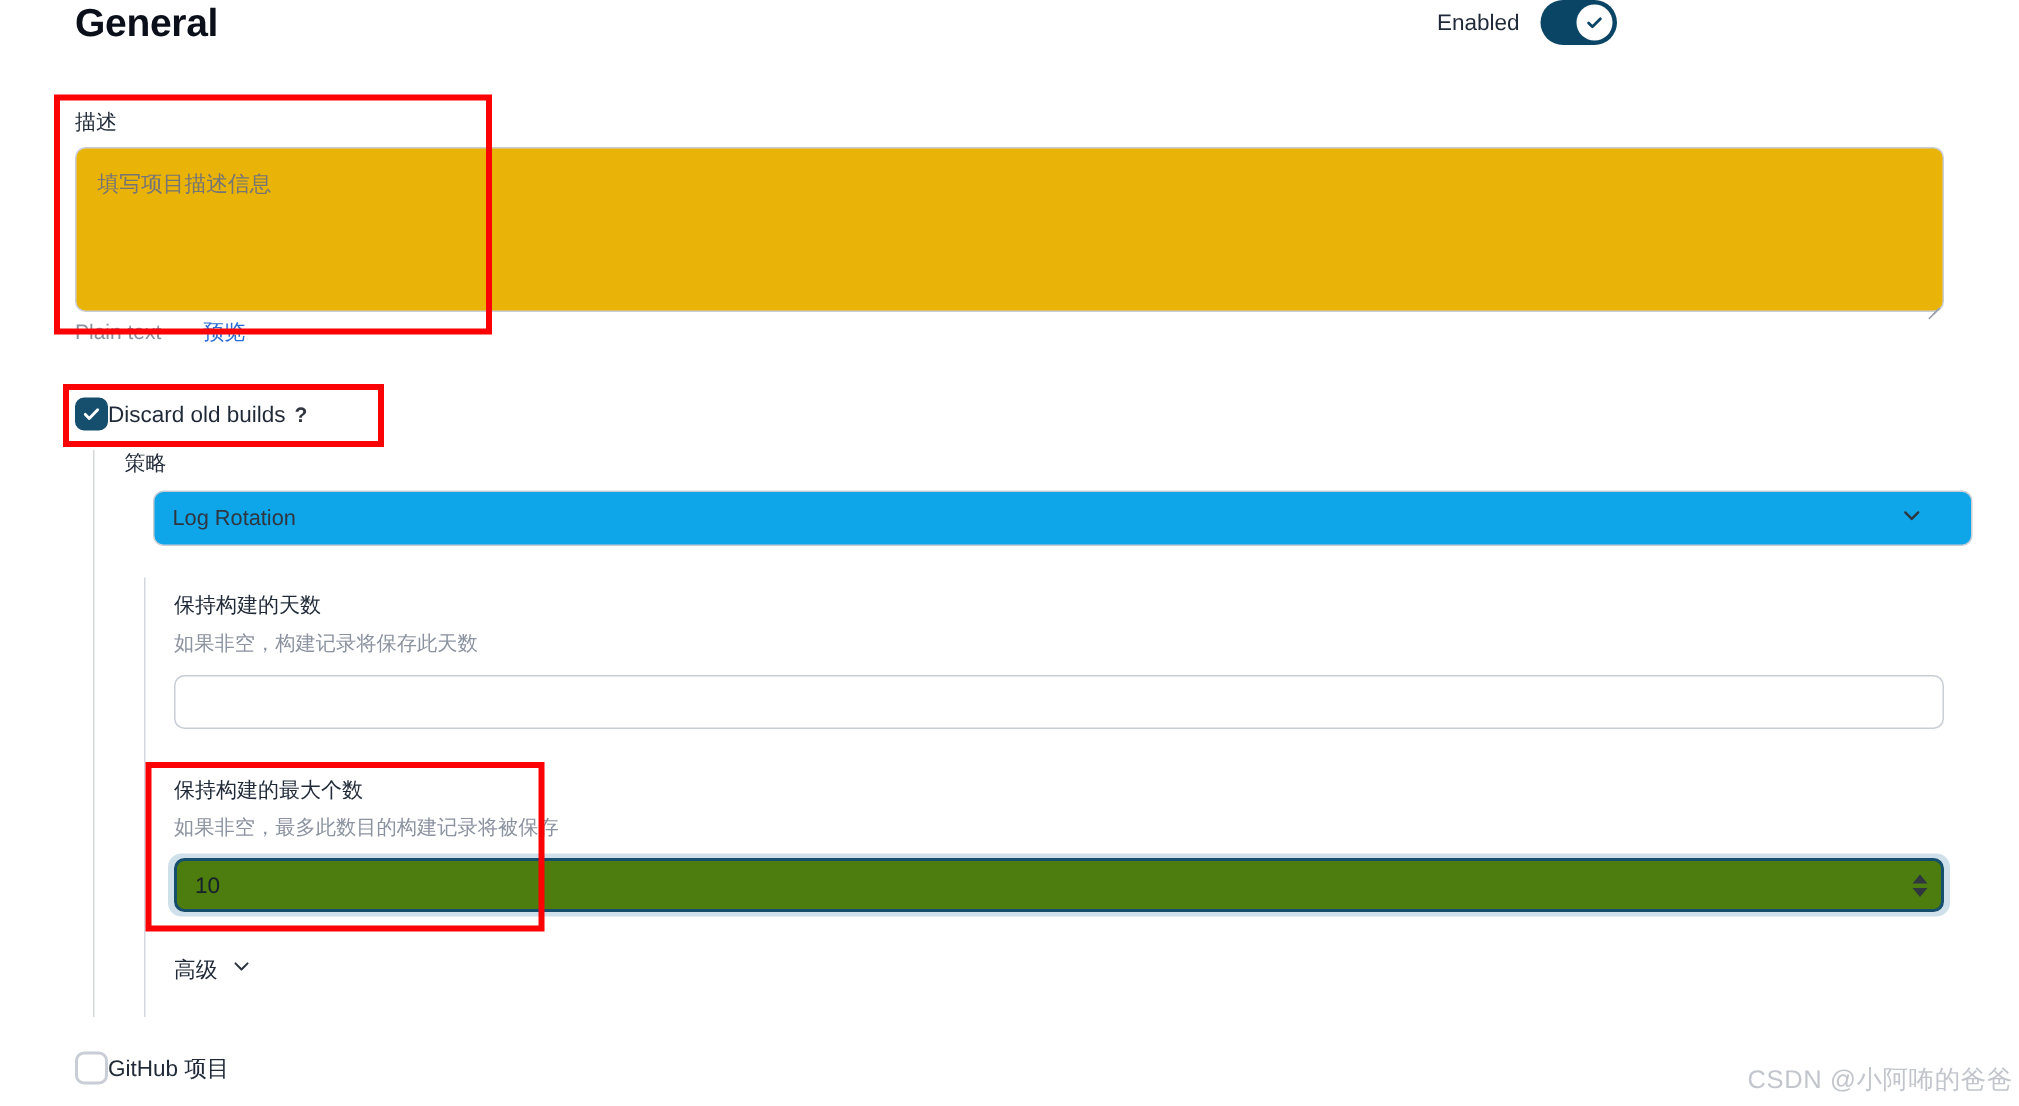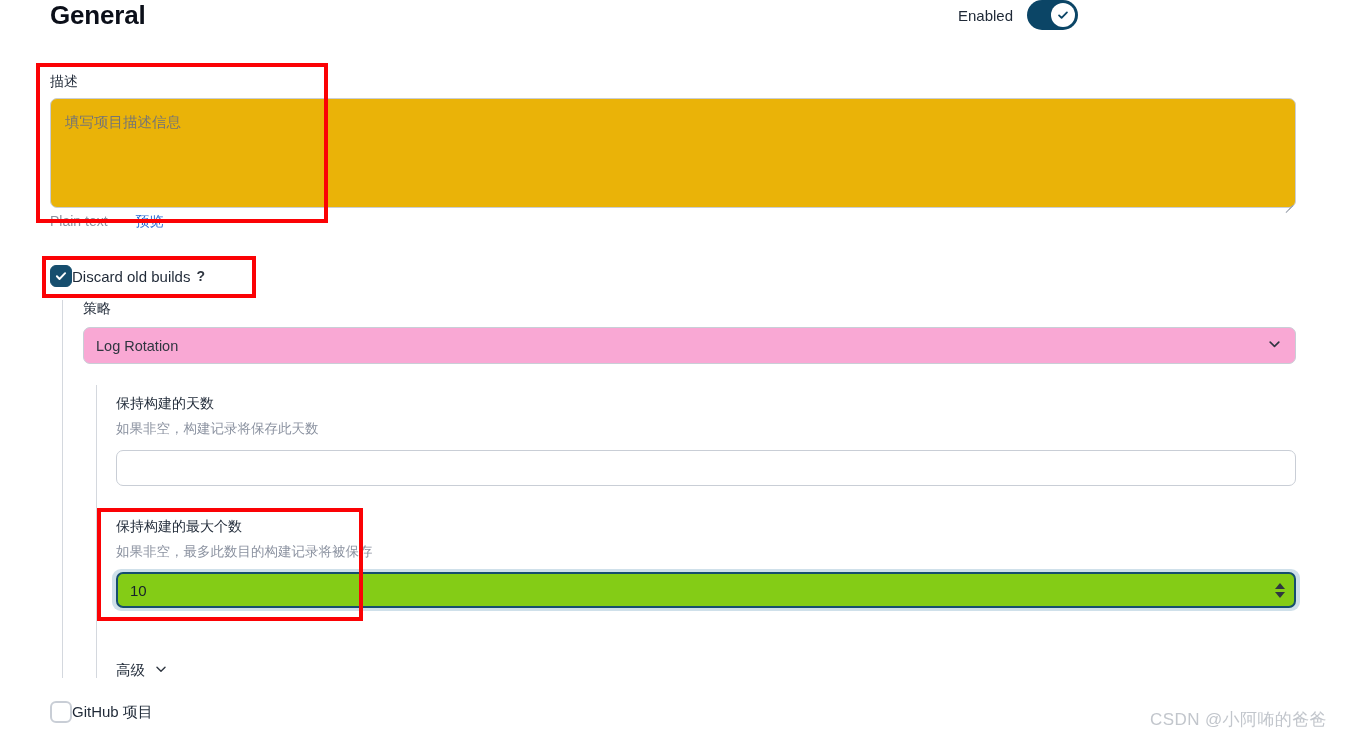--- a/index.html
+++ b/index.html
@@ -183,29 +183,30 @@
     top: 327px;
     width: 1213px;
     height: 37px;
   }
   .select-box {
     width: 100%;
     height: 100%;
     box-sizing: border-box;
     border: 1px solid #c9ced6;
     border-radius: 7px;
-    background: #f9a8d4;
+    background: #0ea5e9;
     font-family: "Liberation Sans", "DejaVu Sans", sans-serif;
     font-size: 14.5px;
     color: #2f3640;
     padding: 0 36px 0 12px;
     appearance: none;
     -webkit-appearance: none;
     outline: none;
     cursor: pointer;
+    margin-left: 19px;
   }
   .select-chev {
     position: absolute;
     right: 14px;
     top: 50%;
     transform: translateY(-50%);
     pointer-events: none;
   }
 
   .days-label { position: absolute; left: 116px; top: 393px; }
@@ -242,21 +243,21 @@
   }
   .max-input {
     position: absolute;
     left: 4px;
     top: 3px;
     width: 1180px;
     height: 36px;
     box-sizing: border-box;
     border: 2px solid #164e6e;
     border-radius: 7px;
-    background: #84cc16;
+    background: #4d7c0f;
     font-family: "Liberation Sans", "DejaVu Sans", sans-serif;
     font-size: 15px;
     color: #16202b;
     padding: 0 34px 0 12px;
     outline: none;
   }
   .spinner {
     position: absolute;
     right: 11px;
     top: 9px;
@@ -278,21 +279,21 @@
   .spinner .tri-dn {
     width: 0; height: 0;
     border-left: 5px solid transparent;
     border-right: 5px solid transparent;
     border-top: 6px solid #2f3640;
   }
 
   .advanced-row {
     position: absolute;
     left: 116px;
-    top: 661px;
+    top: 637px;
     display: flex;
     align-items: center;
     gap: 9px;
     cursor: pointer;
   }
   .advanced-row .txt { font-size: 14.5px; color: #1f2937; }
 
   .github-row {
     position: absolute;
     left: 50px;
@@ -308,21 +309,21 @@
     border: 4px solid #fb0205;
     box-sizing: border-box;
     pointer-events: none;
   }
   .redbox.r1 { left: 36px;  top: 63px;  width: 292px; height: 160px; }
   .redbox.r2 { left: 42px;  top: 256px; width: 214px; height: 42px; }
   .redbox.r3 { left: 97px;  top: 508px; width: 266px; height: 113px; }
 
   .watermark {
     position: absolute;
-    right: 19px;
+    right: 4px;
     bottom: 6px;
     font-size: 17px;
     color: #c2c6cc;
     letter-spacing: 0.4px;
     user-select: none;
   }
 </style>
 </head>
 <body>
 

